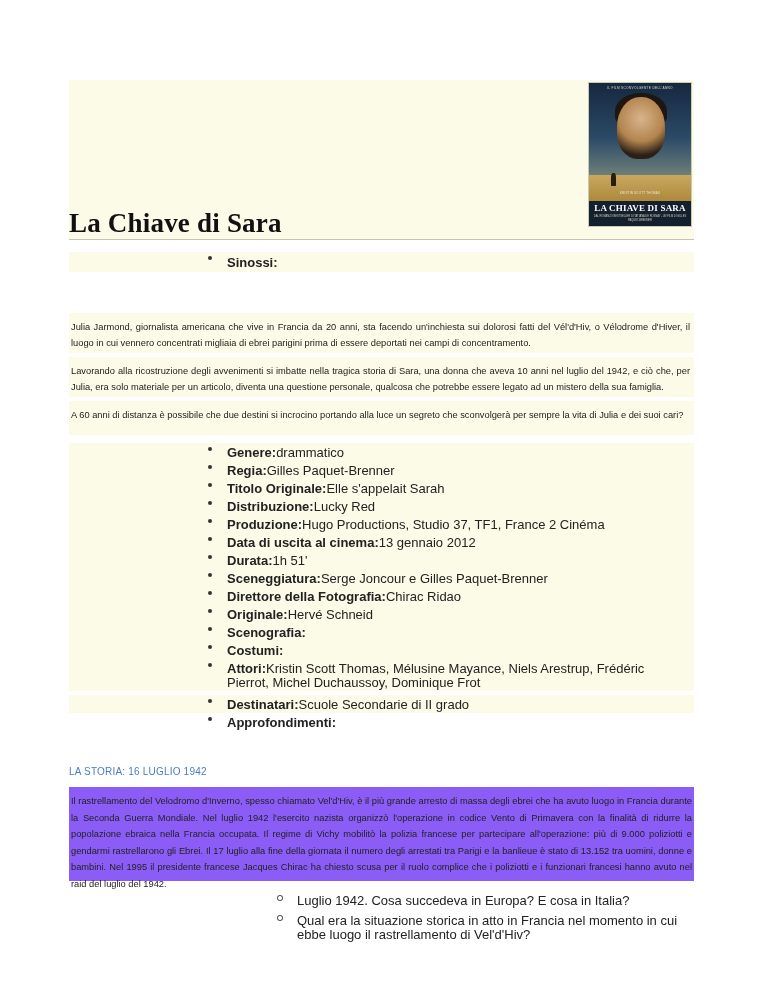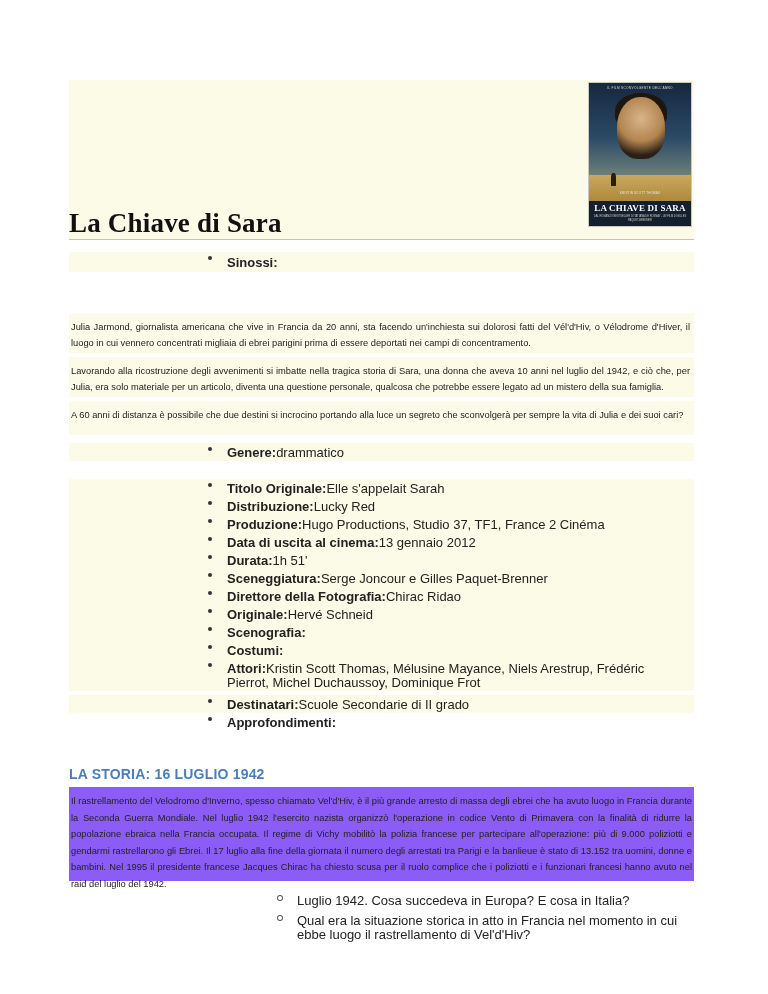--- a/index.html
+++ b/index.html
@@ -195,22 +195,22 @@
     font-size: 9.3px;
     line-height: 16px;
     color: #222;
     text-align: justify;
   }
 
   .section-title {
     position: absolute;
     left: 69px;
     width: 625px;
-    font-size: 14px;
-    font-weight: 700;
+    font-size: 10px;
+    font-weight: 400;
     color: #4a7ebb;
     letter-spacing: .2px;
   }
 
   .story-block {
     position: absolute;
     left: 69px;
     width: 625px;
     box-sizing: border-box;
     background: #8b5cf6;
@@ -250,20 +250,24 @@
   </div>
 
   <div class="para hl" style="top:313px;height:40px;">Julia Jarmond, giornalista americana che vive in Francia da 20 anni, sta facendo un'inchiesta sui dolorosi fatti del Vél'd'Hiv, o Vélodrome d'Hiver, il luogo in cui vennero concentrati migliaia di ebrei parigini prima di essere deportati nei campi di concentramento.</div>
   <div class="para hl" style="top:357px;height:40px;">Lavorando alla ricostruzione degli avvenimenti si imbatte nella tragica storia di Sara, una donna che aveva 10 anni nel luglio del 1942, e ciò che, per Julia, era solo materiale per un articolo, diventa una questione personale, qualcosa che potrebbe essere legato ad un mistero della sua famiglia.</div>
   <div class="para hl" style="top:401px;height:34px;">A 60 anni di distanza è possibile che due destini si incrocino portando alla luce un segreto che sconvolgerà per sempre la vita di Julia e dei suoi cari?</div>
 
   <div class="bullet-row hl" style="top:443px;height:18px;padding-top:3px;">
     <span class="bullet"></span>
     <span class="btext"><span class="lbl">Genere:</span><span>drammatico</span></span>
   </div>
+  <div class="bullet-row hl" style="top:461px;height:18px;padding-top:3px;">
+    <span class="bullet"></span>
+    <span class="btext"><span class="lbl">Regia:</span><span>Gilles Paquet-Brenner</span></span>
+  </div>
   <div class="bullet-row hl" style="top:479px;height:18px;padding-top:3px;">
     <span class="bullet"></span>
     <span class="btext"><span class="lbl">Titolo Originale:</span><span>Elle s'appelait Sarah</span></span>
   </div>
   <div class="bullet-row hl" style="top:497px;height:18px;padding-top:3px;">
     <span class="bullet"></span>
     <span class="btext"><span class="lbl">Distribuzione:</span><span>Lucky Red</span></span>
   </div>
   <div class="bullet-row hl" style="top:515px;height:18px;padding-top:3px;">
     <span class="bullet"></span>

